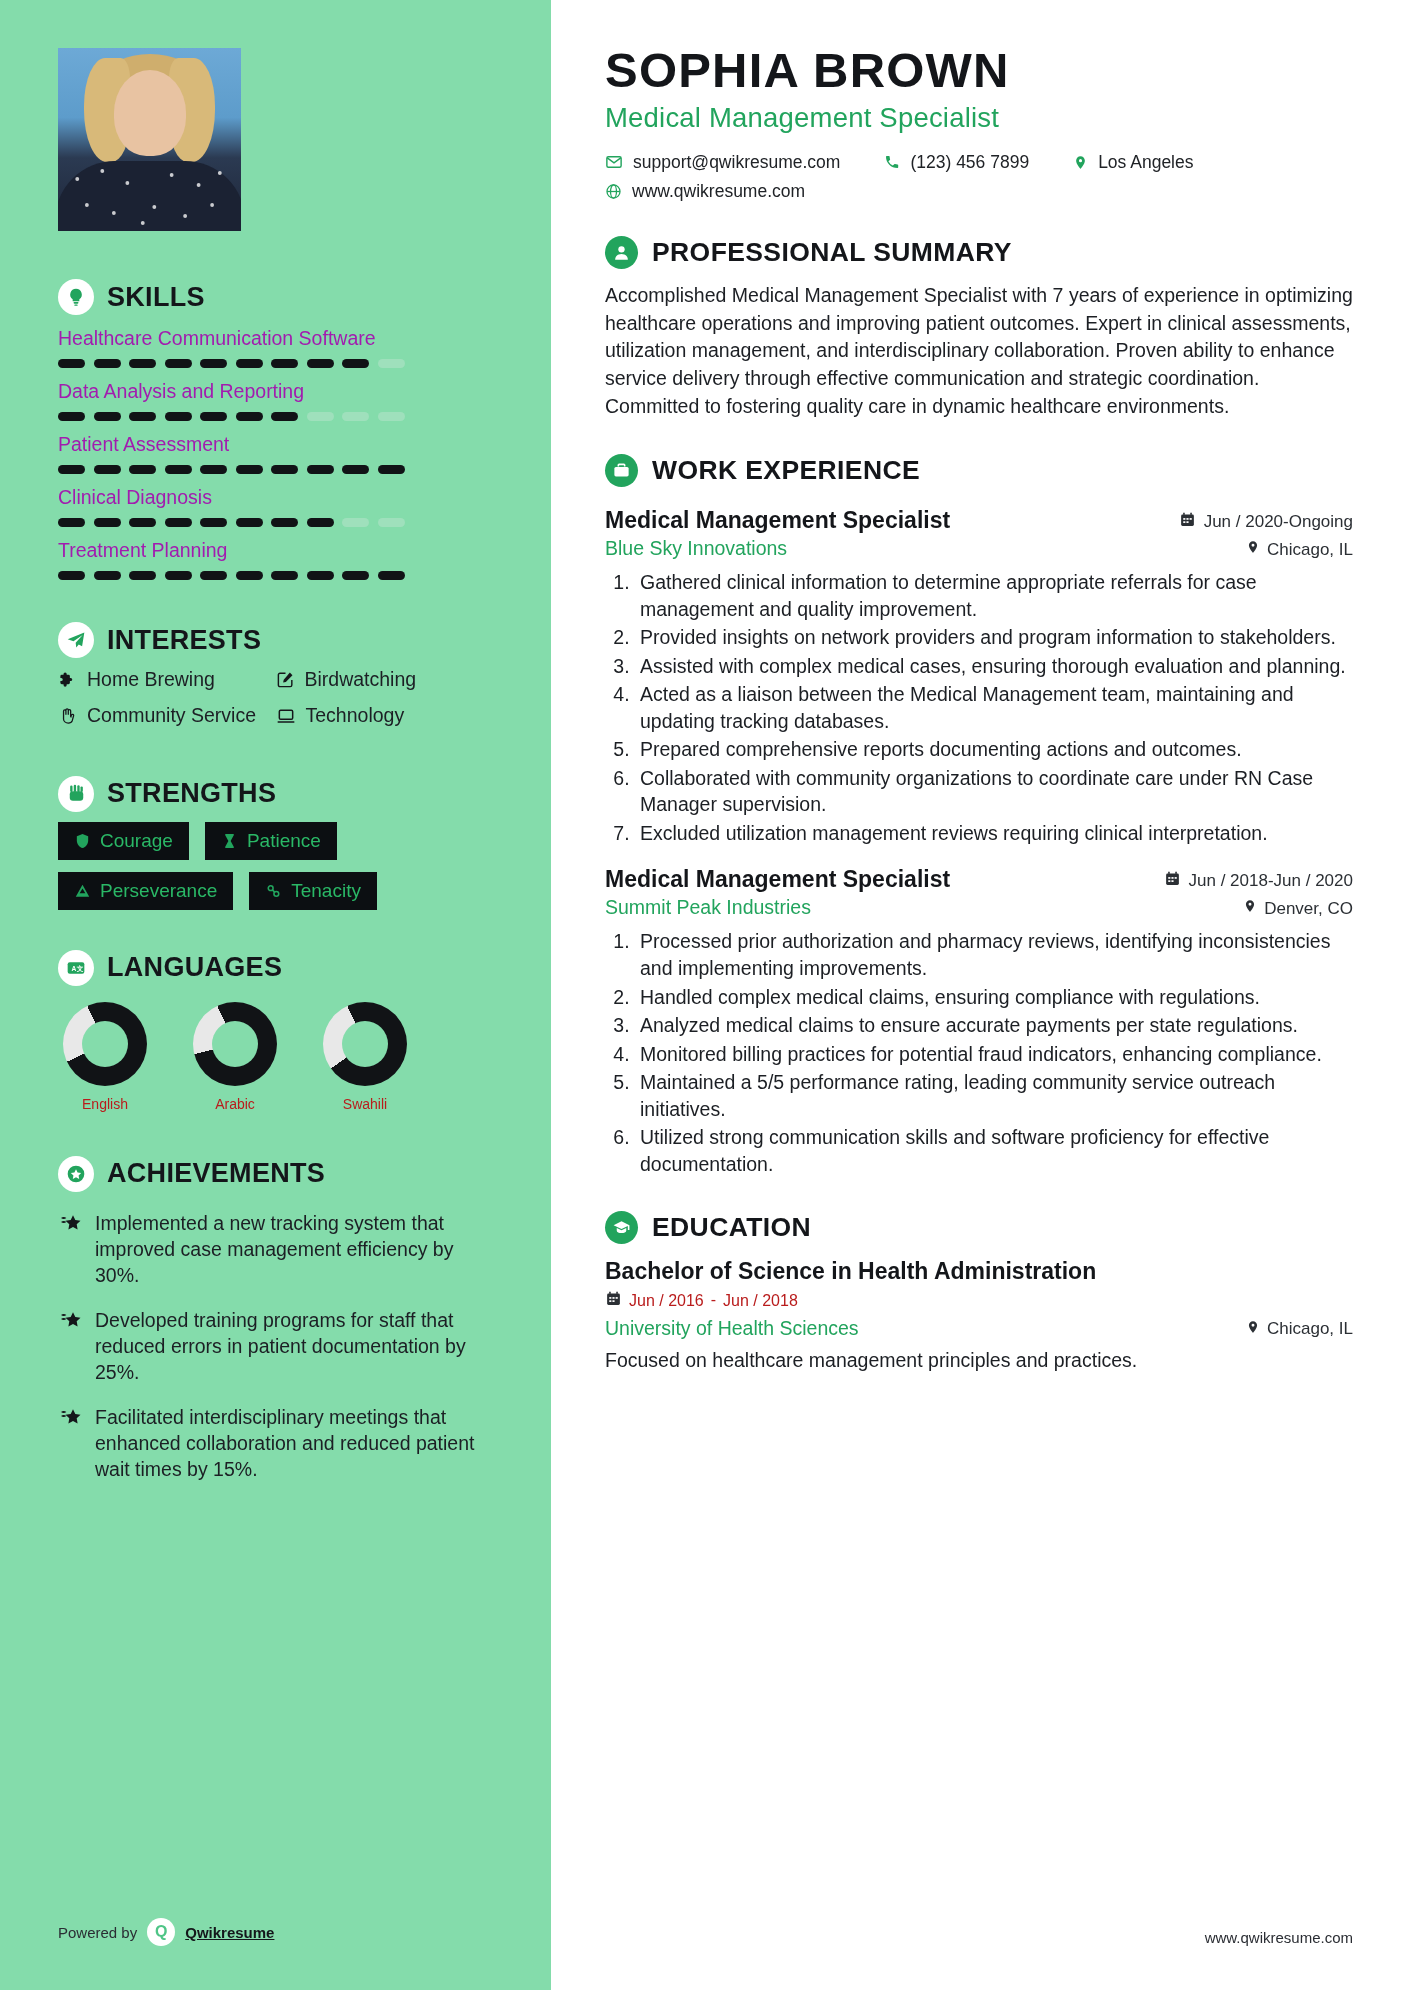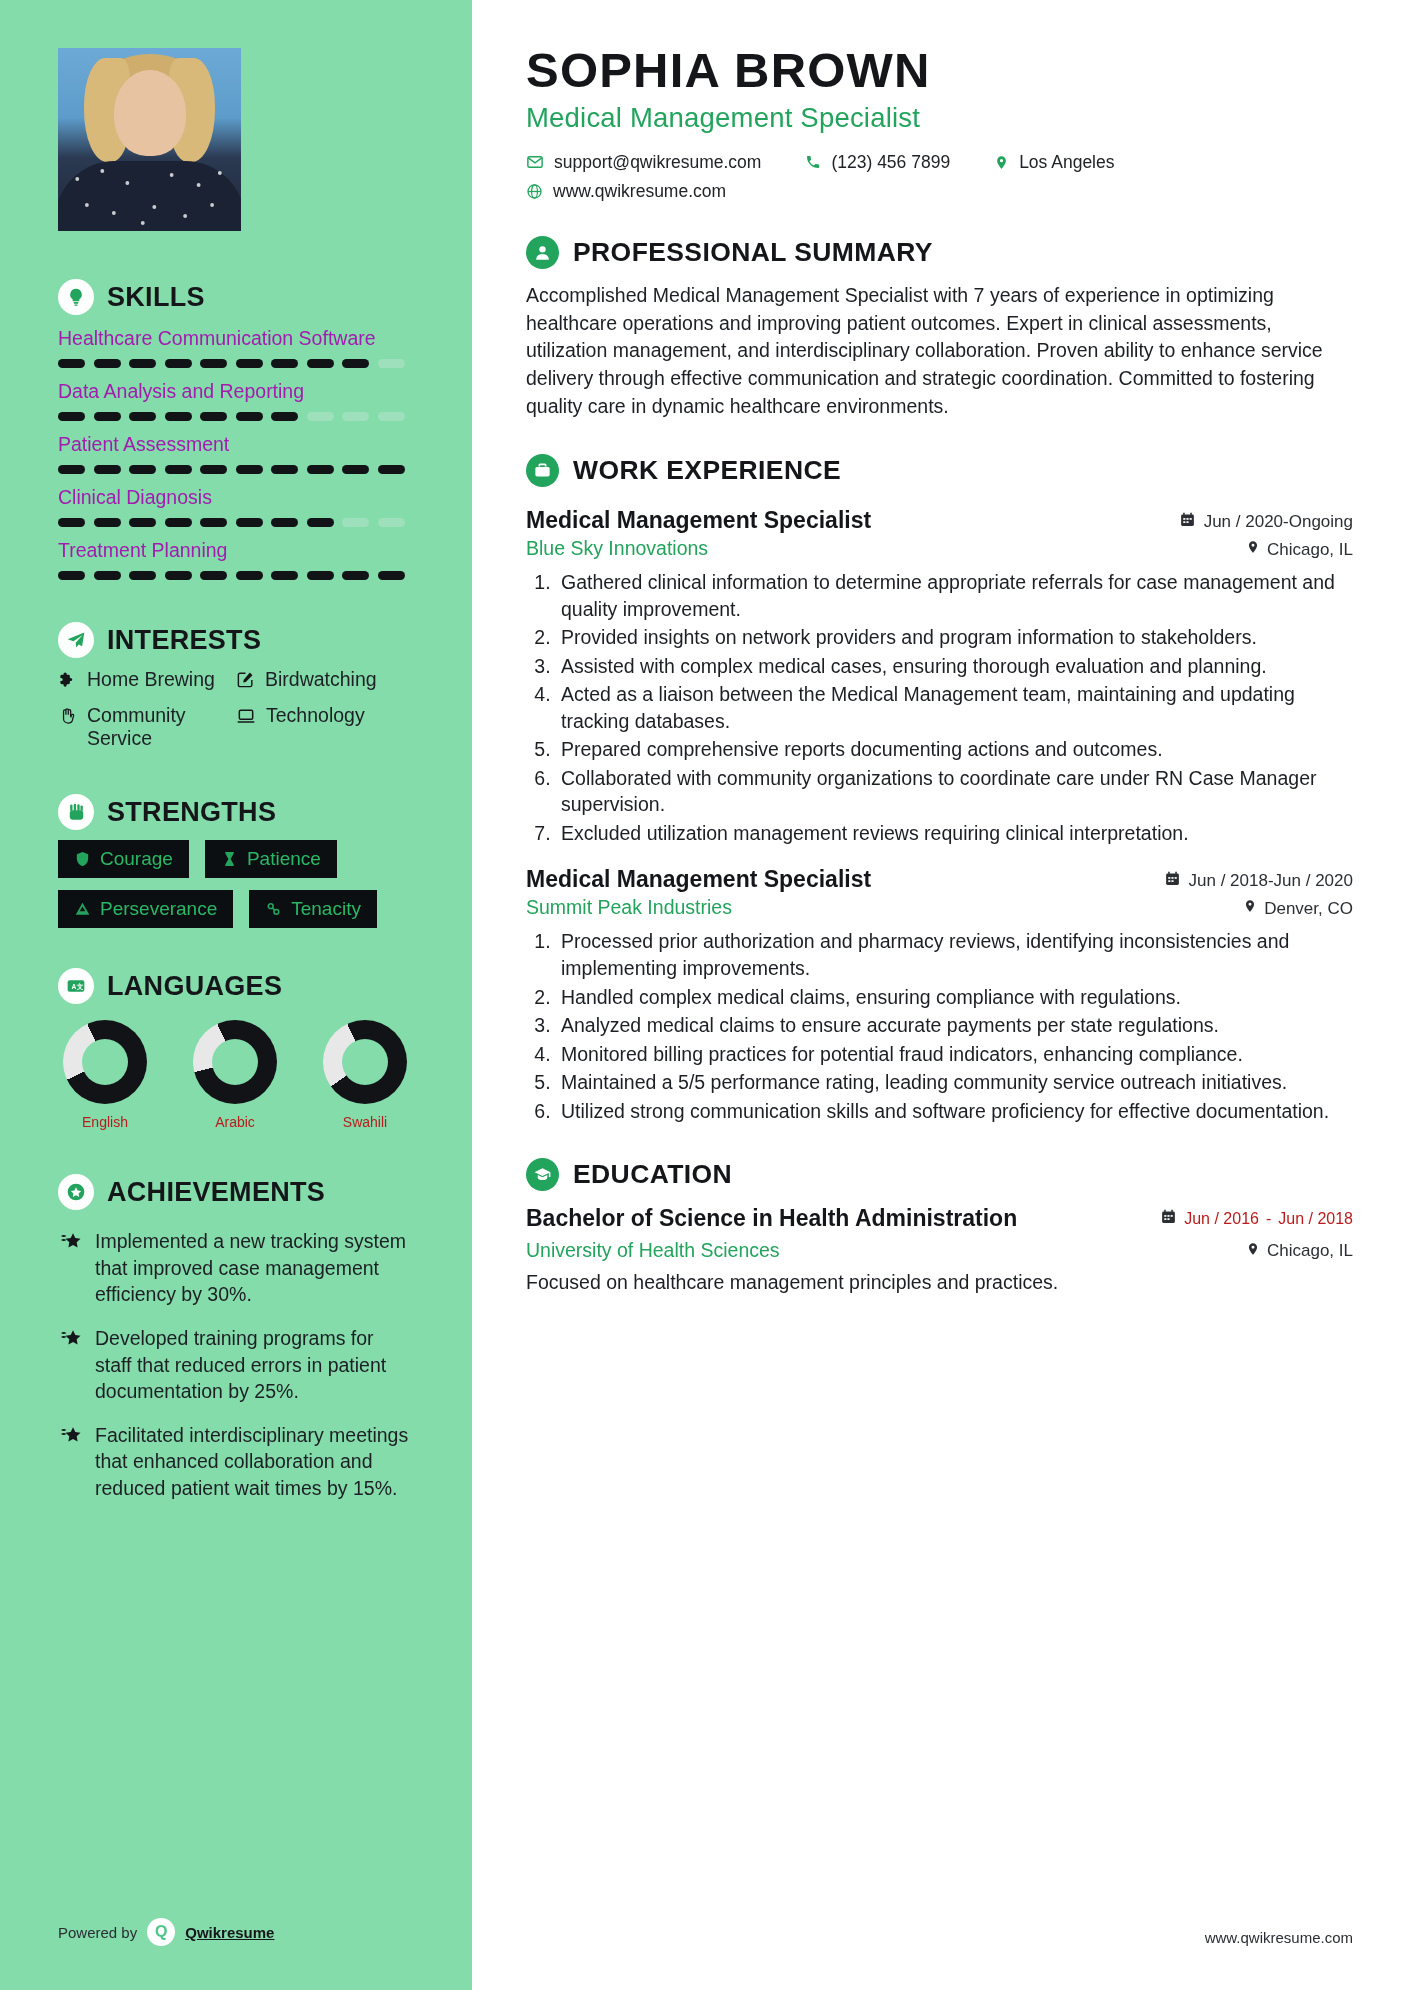--- a/index.html
+++ b/index.html
@@ -13,21 +13,21 @@
     position: relative;
     width: 1407px;
     height: 1990px;
     display: flex;
     background: #ffffff;
     overflow: hidden;
   }
 
   
   .sidebar {
-    width: 472px;
+    width: 551px;
     background: #84dcab;
     position: relative;
     padding: 48px 0 0 0;
     flex-shrink: 0;
   }
   .sidebar-inner { padding: 0 58px 0 58px; }
 
   .photo {
     width: 183px;
     height: 183px;
@@ -210,21 +210,21 @@
   .job-company { font-size: 19.5px; color: #22a45d; }
   .job-loc { font-size: 17px; color: #2b2f34; display:flex; align-items:center; gap:7px; white-space: nowrap;}
   ol.duties {
     margin: 9px 0 0 30px;
     font-size: 19.5px;
     line-height: 1.36;
     color: #1c1f24;
   }
   ol.duties li { margin-bottom: 2px; padding-left: 5px; }
 
-  .edu-row { display:flex; justify-content: space-between; align-items: flex-start; }
+  .edu-row { display:flex; justify-content: center; align-items: flex-start; flex-direction: column; }
   .edu-degree { font-size: 23px; font-weight: bold; color:#14161a; max-width: 520px; line-height:1.25;}
   .edu-dates { display:flex; align-items:center; gap:7px; font-size: 16px; color:#b91c1c; padding-top:4px;}
   .edu-dates .dt { text-align:center; line-height:1.2; }
   .edu-row2 { display:flex; justify-content: space-between; align-items: baseline; margin-top: 6px;}
   .edu-school { font-size: 19.5px; color:#22a45d; }
   .edu-desc { font-size: 19.5px; color:#1c1f24; margin-top: 9px; }
 
   .site-foot {
     position: absolute;
     right: 54px; bottom: 44px;

